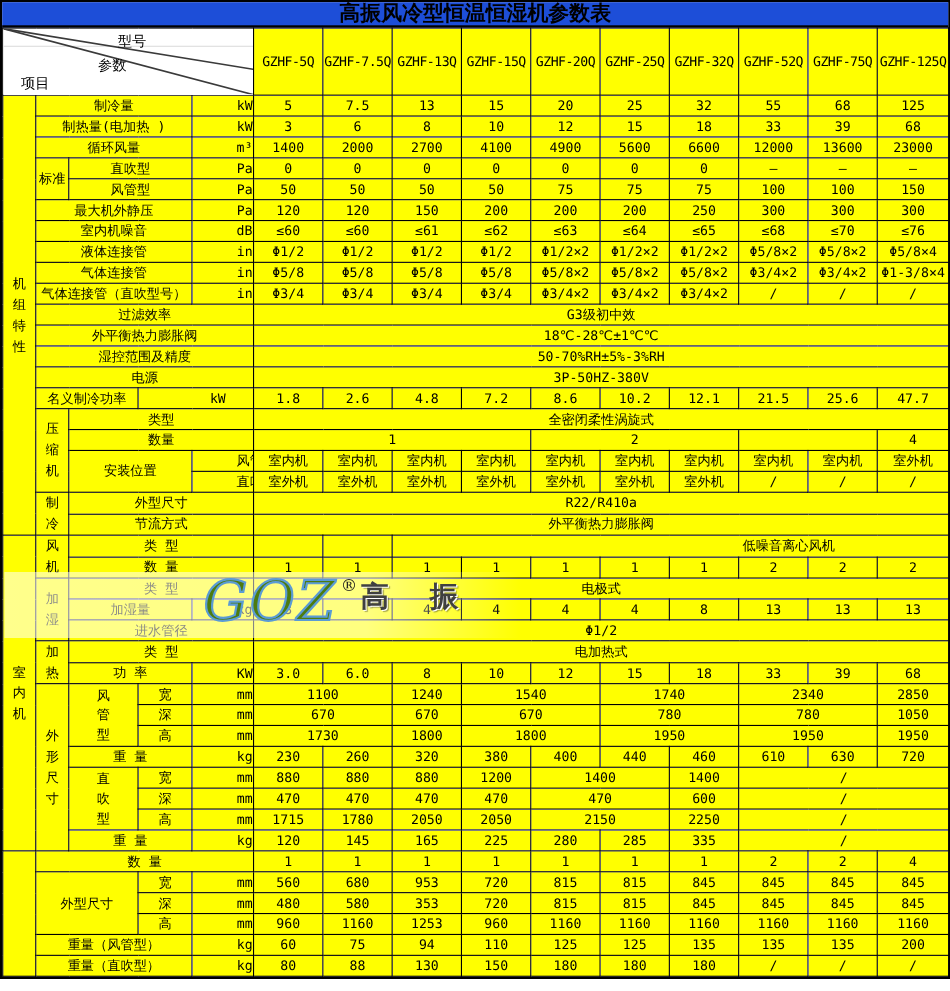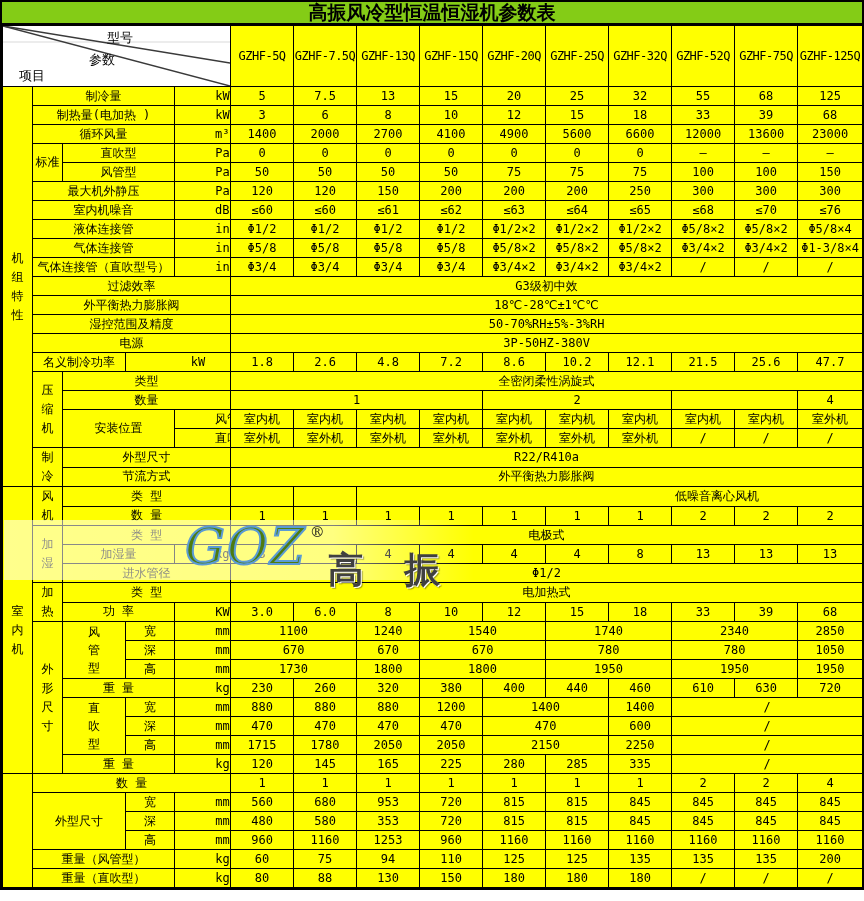--- a/index.html
+++ b/index.html
@@ -1,17 +1,17 @@
 <!DOCTYPE html>
 <html><head>
 <meta charset="utf-8">
 <style>
   html,body{margin:0;padding:0;background:#fff;}
   .wrap{position:relative;width:860px;border:2px solid #000;font-family:"DejaVu Sans Mono","DejaVu Sans","Liberation Sans",sans-serif;}
-  .title-bar{background:#84cc16;border-bottom:2px solid #000;height:21px;line-height:21px;text-align:center;
+  .title-bar{background:#1d4ed8;border-bottom:2px solid #000;height:21px;line-height:21px;text-align:center;
              font-family:"DejaVu Sans","Liberation Sans",sans-serif;font-weight:bold;font-size:19px;color:#000;}
   table{border-collapse:collapse;table-layout:fixed;width:100%;}
   td{border:1px solid #000;background:#ffff00;color:#000;height:18px;padding:0;
      text-align:center;vertical-align:middle;font-size:12px;white-space:nowrap;overflow:hidden;}
   thead td.mh{height:60px;font-size:12px;letter-spacing:-0.5px;margin-top:19px;}
   td.corner{background:#ffffff;position:relative;}
   td.corner svg{position:absolute;left:0;top:0;width:100%;height:100%;}
   td.corner span{position:absolute;font-size:13px;background:transparent;}
   .c-model{left:104px;top:3px;}
   .c-param{left:86px;top:25px;}
@@ -22,21 +22,21 @@
   td.vlab div{height:19px;line-height:19px;}
   td.lab div{height:18px;line-height:18px;}
   td.padl{text-align:left;padding-left:318px;}
   .wash{position:absolute;left:2px;top:518px;width:470px;height:60px;pointer-events:none;
         background:linear-gradient(90deg,rgba(255,255,255,.55) 0%,rgba(255,255,255,.5) 70%,rgba(255,255,255,0) 100%);}
   .logo{position:absolute;left:183px;top:521px;display:flex;align-items:flex-start;pointer-events:none;
         font-family:"DejaVu Serif","Liberation Serif",serif;}
   .logo .goz{font-size:50px;line-height:48px;font-weight:normal;font-style:italic;color:#4d7c0f;
              -webkit-text-stroke:2px #5b9bd5;letter-spacing:2px;}
   .logo .reg{font-size:15px;color:#1a1a1a;margin:0 3px 0 3px;font-style:normal;}
-  .logo .cn{font-size:36px;font-weight:bold;color:#404040;letter-spacing:14px;margin-top:23px;
+  .logo .cn{font-size:26px;font-weight:bold;color:#404040;letter-spacing:14px;margin-top:2px;
             font-family:"DejaVu Sans",sans-serif;
             text-shadow:1px 1px 0 #ffffff,2px 2px 1px rgba(0,0,0,.35);}
 </style>
 </head>
 <body>
 
 <div class="wrap">
   <div class="title-bar">高振风冷型恒温恒湿机参数表</div>
 
   <table id="grid">

